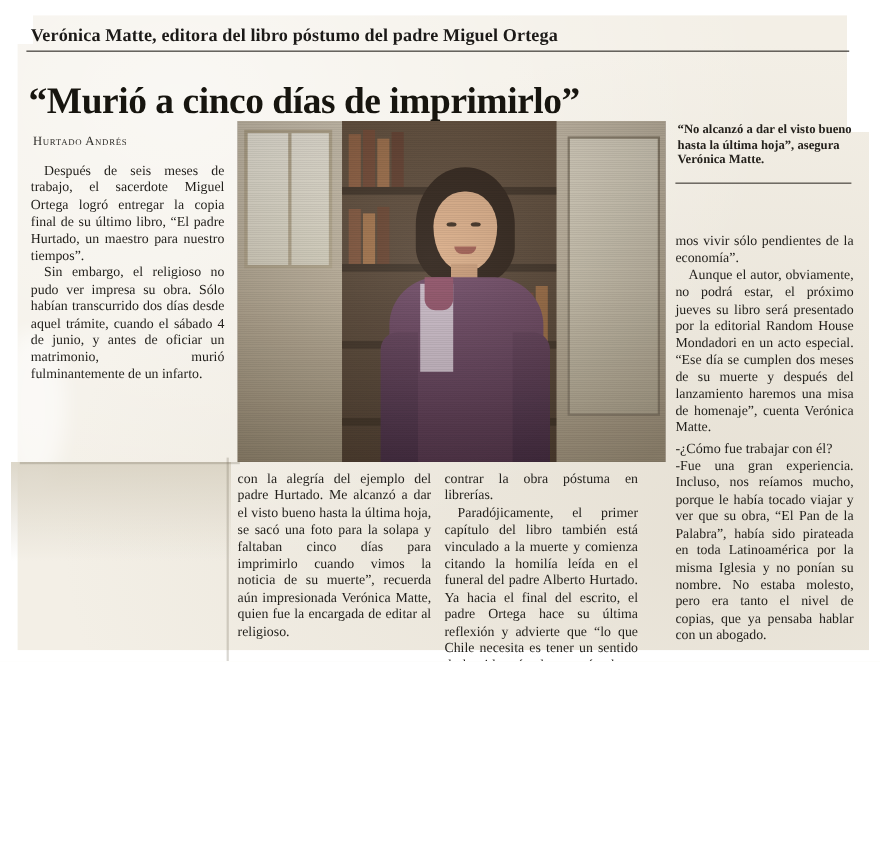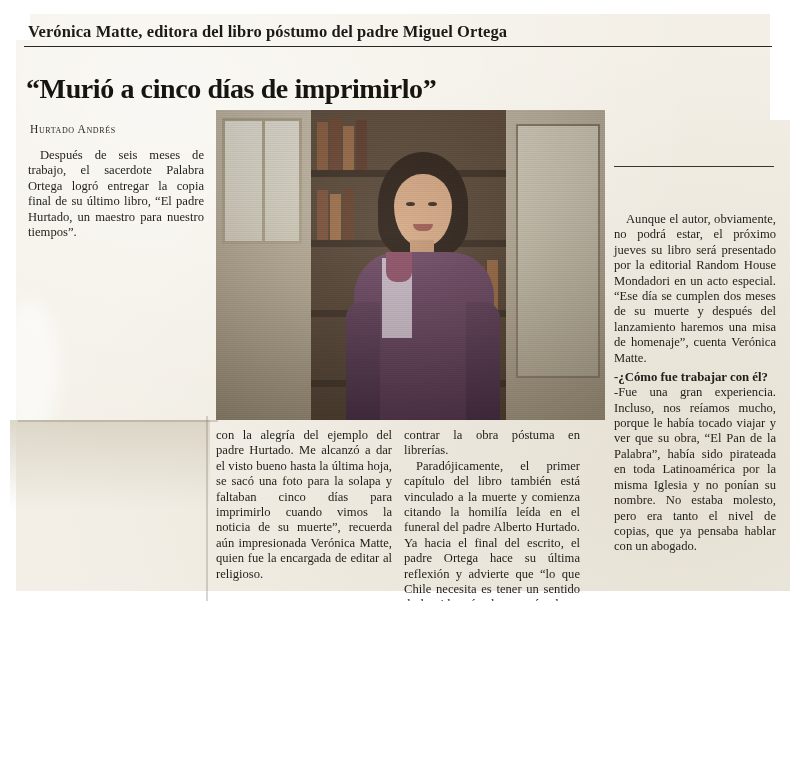--- a/index.html
+++ b/index.html
@@ -65,21 +65,21 @@
     background: #2a2722;
   }
 
   .headline {
     position: absolute;
     left: 26px;
     top: 50px;
     width: 580px;
     font-family: "Liberation Serif", serif;
     font-weight: bold;
-    font-size: 28px;
+    font-size: 34px;
     line-height: 40px;
     color: #17150f;
     letter-spacing: -0.4px;
   }
 
   .byline {
     position: absolute;
     left: 30px;
     top: 123px;
     font-family: "Liberation Serif", serif;
@@ -207,21 +207,21 @@
   }
   .col p { margin: 0 0 0 0; text-indent: 12px; }
   .col p.first { text-indent: 12px; }
 
   .col-1 { left: 28px;  top: 148px; width: 176px; }
   .col-2 { left: 216px; top: 428px; width: 176px; }
   .col-3 { left: 404px; top: 428px; width: 176px; }
   .col-4 { left: 614px; top: 212px; width: 162px; }
 
   .q-head {
-    font-weight: bold;
+    font-weight: normal;
     font-size: 12.8px;
     line-height: 15.2px;
     display: block;
     margin-top: 4px;
   }
 
   
   .crease {
     position: absolute;
     background: rgba(120,110,95,0.28);
@@ -319,36 +319,39 @@
       <div class="ph-inner"></div>
       <div class="ph-scarf"></div>
       <div class="ph-arm l"></div>
       <div class="ph-arm r"></div>
     </div>
 
     <div class="ph-fade"></div>
     <div class="ph-grain"></div>
   </div>
 
+  <div class="pullquote">“No alcanzó a dar el visto bueno hasta la última hoja”, asegura Verónica Matte.</div>
   <div class="pq-rule"></div>
 
   <div class="col col-1">
-    <p class="first">Después de seis meses de trabajo, el sacerdote Palabra Ortega logró entregar la copia final de su último libro, “El padre Hurtado, un maestro para nuestro tiempos”.</p>
+    <p class="first">Después de seis meses de trabajo, el sacerdote Miguel Ortega logró entregar la copia final de su último libro, “El padre Hurtado, un maestro para nuestro tiempos”.</p>
+    <p>Sin embargo, el religioso no pudo ver impresa su obra. Sólo habían transcurrido dos días desde aquel trámite, cuando el sábado 4 de junio, y antes de oficiar un matrimonio, murió fulminantemente de un infarto.</p>
   </div>
 
   <div class="col col-2">
     <p style="text-indent:0">con la alegría del ejemplo del padre Hurtado. Me alcanzó a dar el visto bueno hasta la última hoja, se sacó una foto para la solapa y faltaban cinco días para imprimirlo cuando vimos la noticia de su muerte”, recuerda aún impresionada Verónica Matte, quien fue la encargada de editar al religioso.</p>
   </div>
 
   <div class="col col-3">
     <p style="text-indent:0">contrar la obra póstuma en librerías.</p>
     <p>Paradójicamente, el primer capítulo del libro también está vinculado a la muerte y comienza citando la homilía leída en el funeral del padre Alberto Hurtado. Ya hacia el final del escrito, el padre Ortega hace su última reflexión y advierte que “lo que Chile necesita es tener un sentido de la vida más alegre, más pleno, más espiritual, más contagioso. No pode-</p>
   </div>
 
   <div class="col col-4">
+    <p style="text-indent:0">mos vivir sólo pendientes de la economía”.</p>
     <p>Aunque el autor, obviamente, no podrá estar, el próximo jueves su libro será presentado por la editorial Random House Mondadori en un acto especial. “Ese día se cumplen dos meses de su muerte y después del lanzamiento haremos una misa de homenaje”, cuenta Verónica Matte.</p>
     <span class="q-head">-¿Cómo fue trabajar con él?</span>
     <p style="text-indent:0">-Fue una gran experiencia. Incluso, nos reíamos mucho, porque le había tocado viajar y ver que su obra, “El Pan de la Palabra”, había sido pirateada en toda Latinoamérica por la misma Iglesia y no ponían su nombre. No estaba molesto, pero era tanto el nivel de copias, que ya pensaba hablar con un abogado.</p>
   </div>
 
   <div class="shadowband sb-left"></div>
   <div class="shadowband sb-bottom"></div>
   <div class="crease crease-v"></div>
   <div class="crease crease-h"></div>
   <div class="crease crease-h2"></div>

